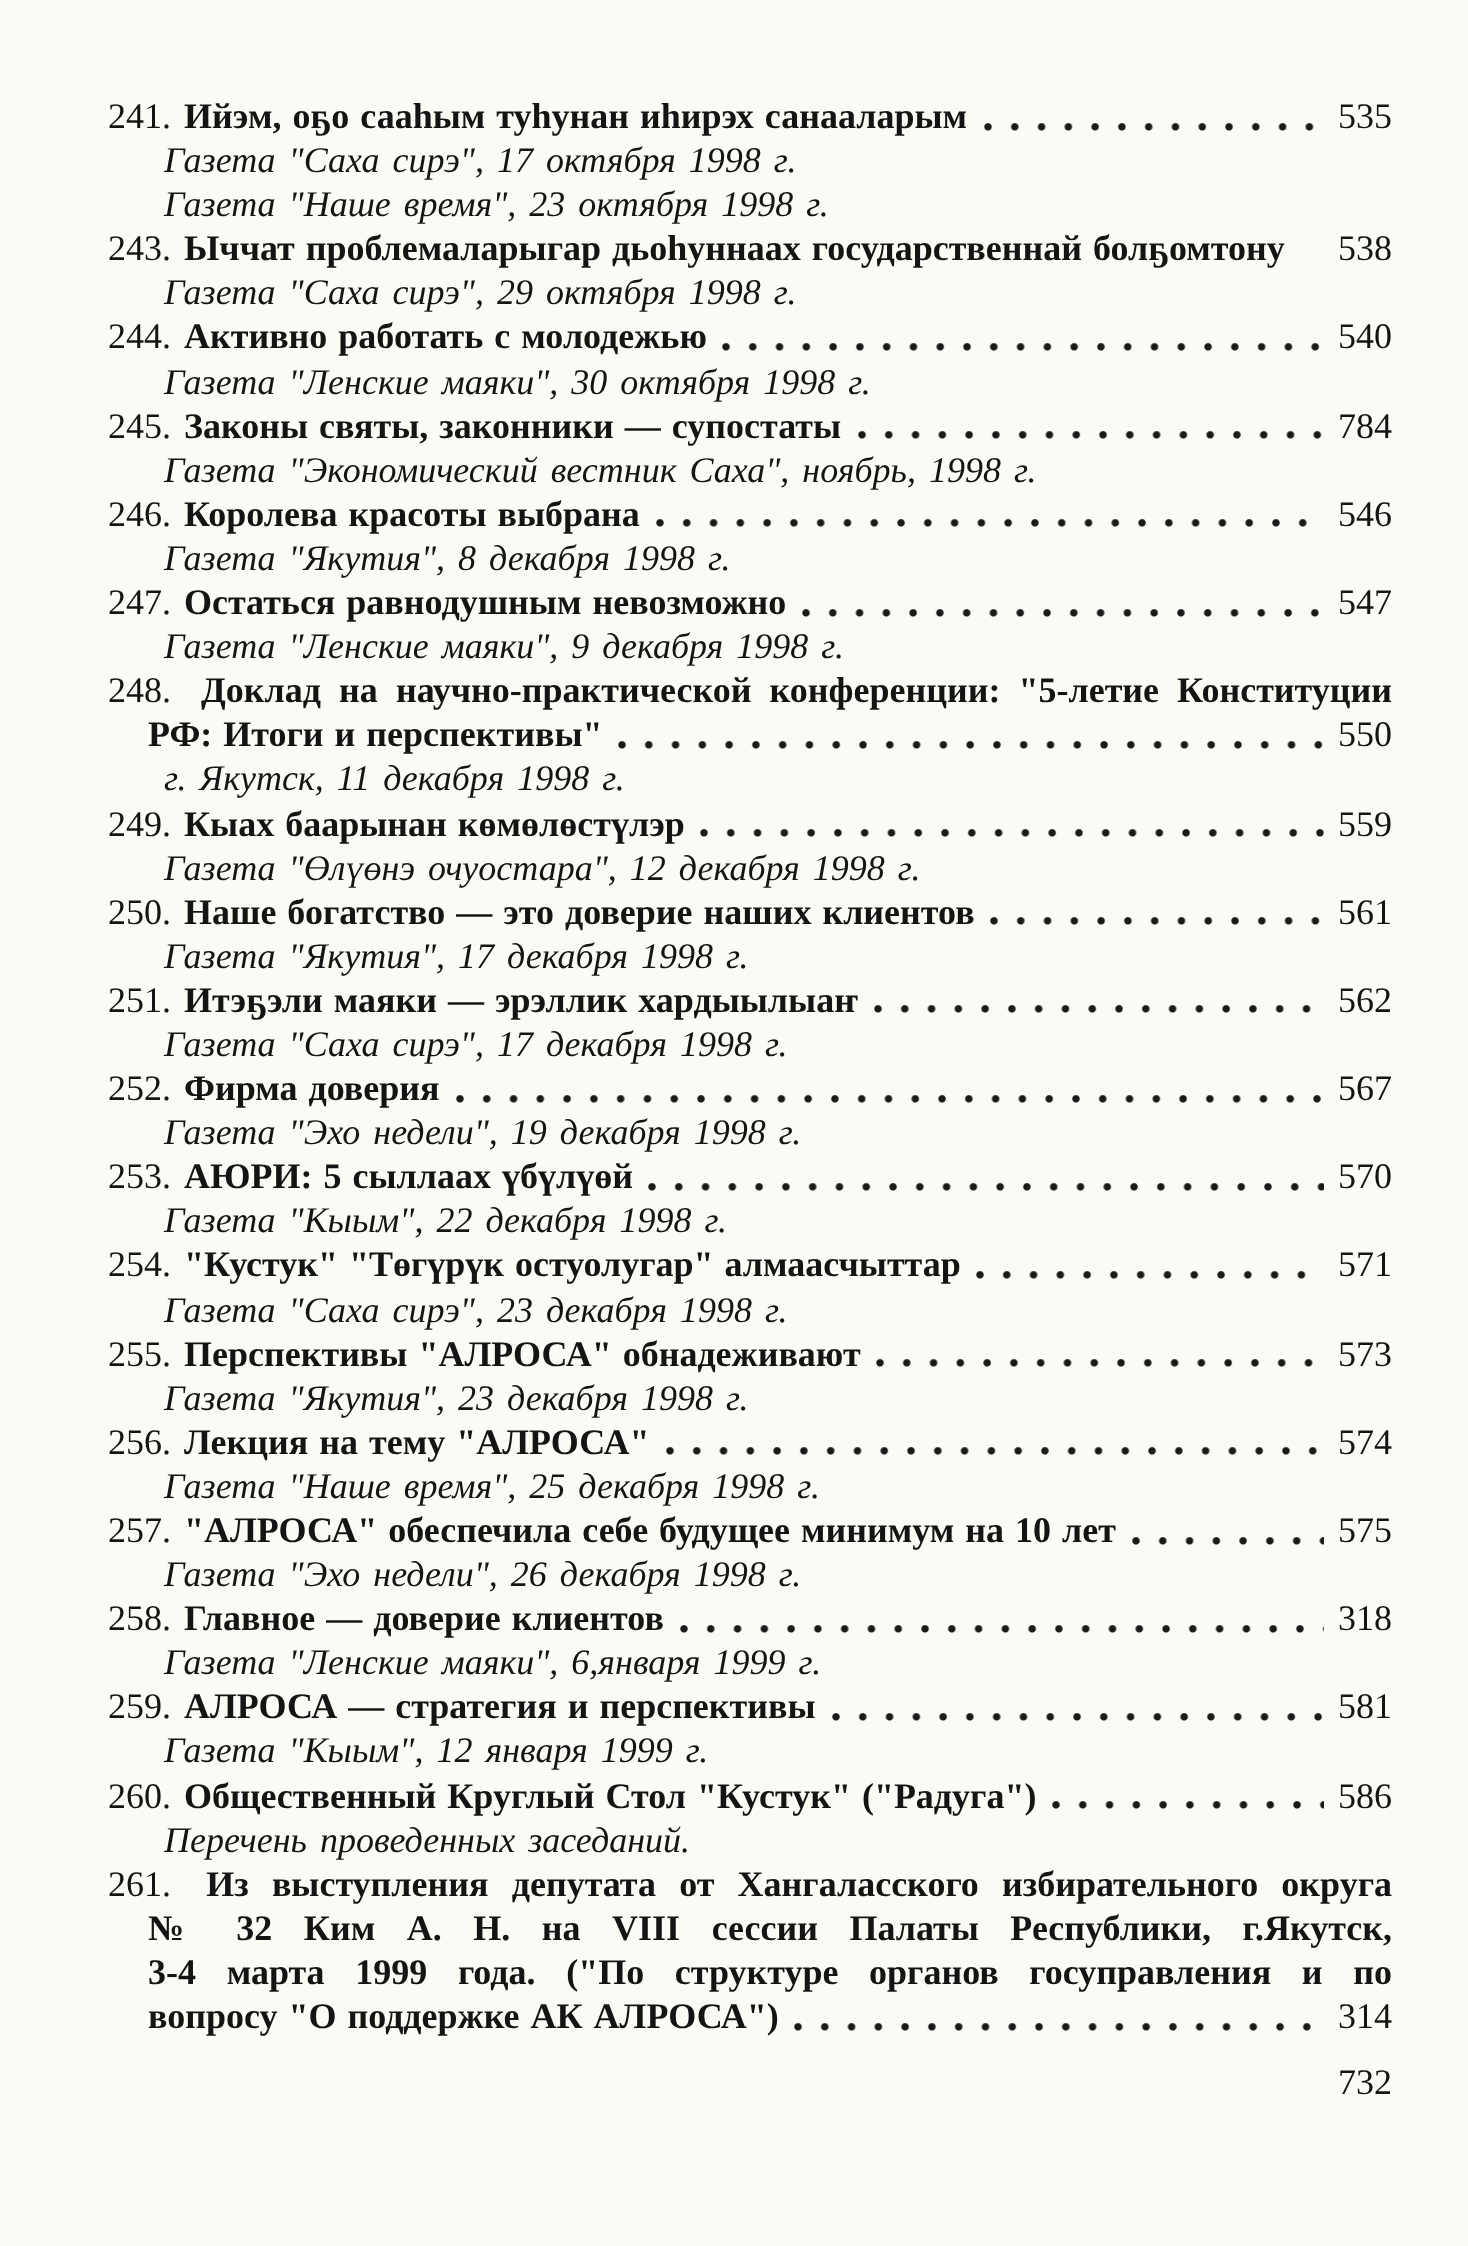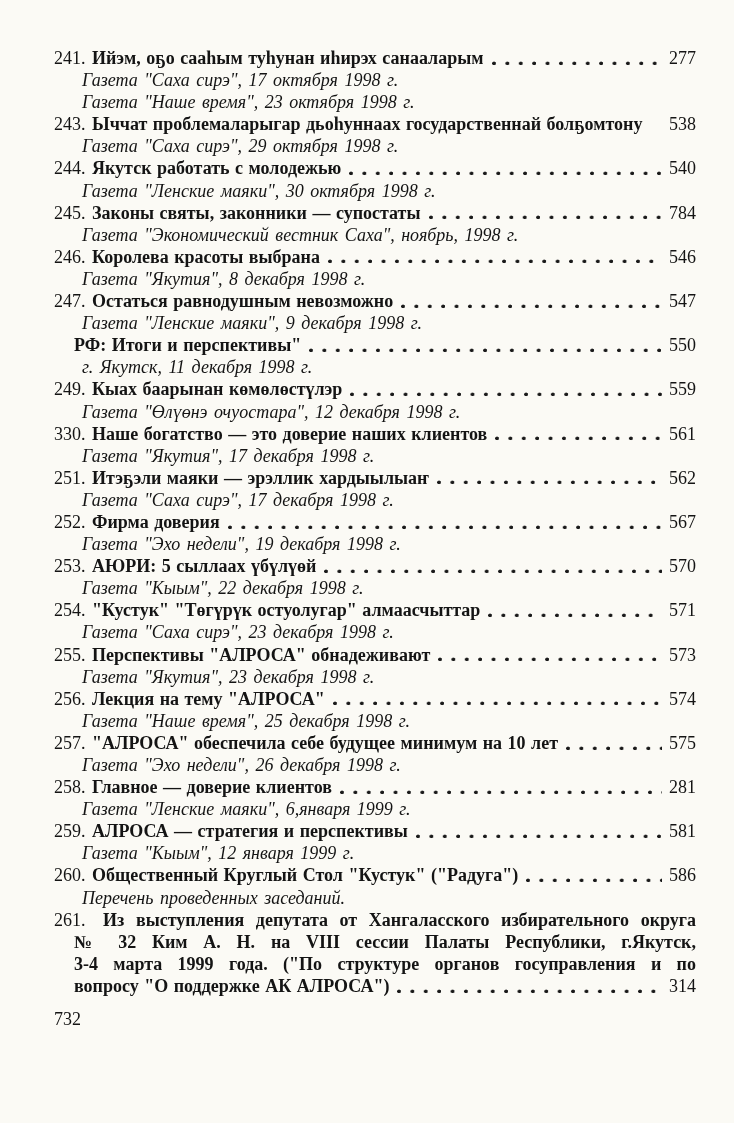--- a/index.html
+++ b/index.html
@@ -55,47 +55,47 @@
     text-align: right;
     font-weight: normal;
   }
   .source {
     padding-left: 28px;
     font-style: italic;
     word-spacing: 2px;
   }
   .footer {
     margin-top: 12px;
-    text-align: left;
+    text-align: right;
     font-size: 18px;
   }
 </style>
 </head>
 <body>
 
 <main class="toc">
   <div id="toc-list">
       <div class="line flexline">
         <span class="num">241.</span>
         <span class="title">Ийэм, оҕо сааһым туһунан иһирэх санааларым</span>
         <span class="dots"></span>
-        <span class="pagenum">277</span>
+        <span class="pagenum">535</span>
       </div>
       <div class="line source"><span class="source-text">Газета "Саха сирэ", 17 октября 1998 г.</span></div>
       <div class="line source"><span class="source-text">Газета "Наше время", 23 октября 1998 г.</span></div>
       <div class="line flexline">
         <span class="num">243.</span>
         <span class="title">Ыччат проблемаларыгар дьоһуннаах государственнай болҕомтону</span>
         <span class="gap"></span>
         <span class="pagenum">538</span>
       </div>
       <div class="line source"><span class="source-text">Газета "Саха сирэ", 29 октября 1998 г.</span></div>
       <div class="line flexline">
         <span class="num">244.</span>
-        <span class="title">Якутск работать с молодежью</span>
+        <span class="title">Активно работать с молодежью</span>
         <span class="dots"></span>
         <span class="pagenum">540</span>
       </div>
       <div class="line source"><span class="source-text">Газета "Ленские маяки", 30 октября 1998 г.</span></div>
       <div class="line flexline">
         <span class="num">245.</span>
         <span class="title">Законы святы, законники — супостаты</span>
         <span class="dots"></span>
         <span class="pagenum">784</span>
       </div>
@@ -107,35 +107,36 @@
         <span class="pagenum">546</span>
       </div>
       <div class="line source"><span class="source-text">Газета "Якутия", 8 декабря 1998 г.</span></div>
       <div class="line flexline">
         <span class="num">247.</span>
         <span class="title">Остаться равнодушным невозможно</span>
         <span class="dots"></span>
         <span class="pagenum">547</span>
       </div>
       <div class="line source"><span class="source-text">Газета "Ленские маяки", 9 декабря 1998 г.</span></div>
+      <div class="line just"><span class="num-inline">248.</span> <span class="title">Доклад на научно-практической конференции: "5-летие Конституции</span></div>
       <div class="line hang flexline">
         <span class="title">РФ: Итоги и перспективы"</span>
         <span class="dots"></span>
         <span class="pagenum">550</span>
       </div>
       <div class="line source"><span class="source-text">г. Якутск, 11 декабря 1998 г.</span></div>
       <div class="line flexline">
         <span class="num">249.</span>
         <span class="title">Кыах баарынан көмөлөстүлэр</span>
         <span class="dots"></span>
         <span class="pagenum">559</span>
       </div>
       <div class="line source"><span class="source-text">Газета "Өлүөнэ очуостара", 12 декабря 1998 г.</span></div>
       <div class="line flexline">
-        <span class="num">330.</span>
+        <span class="num">250.</span>
         <span class="title">Наше богатство — это доверие наших клиентов</span>
         <span class="dots"></span>
         <span class="pagenum">561</span>
       </div>
       <div class="line source"><span class="source-text">Газета "Якутия", 17 декабря 1998 г.</span></div>
       <div class="line flexline">
         <span class="num">251.</span>
         <span class="title">Итэҕэли маяки — эрэллик хардыылыаҥ</span>
         <span class="dots"></span>
         <span class="pagenum">562</span>
@@ -180,21 +181,21 @@
         <span class="num">257.</span>
         <span class="title">"АЛРОСА" обеспечила себе будущее минимум на 10 лет</span>
         <span class="dots"></span>
         <span class="pagenum">575</span>
       </div>
       <div class="line source"><span class="source-text">Газета "Эхо недели", 26 декабря 1998 г.</span></div>
       <div class="line flexline">
         <span class="num">258.</span>
         <span class="title">Главное — доверие клиентов</span>
         <span class="dots"></span>
-        <span class="pagenum">281</span>
+        <span class="pagenum">318</span>
       </div>
       <div class="line source"><span class="source-text">Газета "Ленские маяки", 6,января 1999 г.</span></div>
       <div class="line flexline">
         <span class="num">259.</span>
         <span class="title">АЛРОСА — стратегия и перспективы</span>
         <span class="dots"></span>
         <span class="pagenum">581</span>
       </div>
       <div class="line source"><span class="source-text">Газета "Кыым", 12 января 1999 г.</span></div>
       <div class="line flexline">

